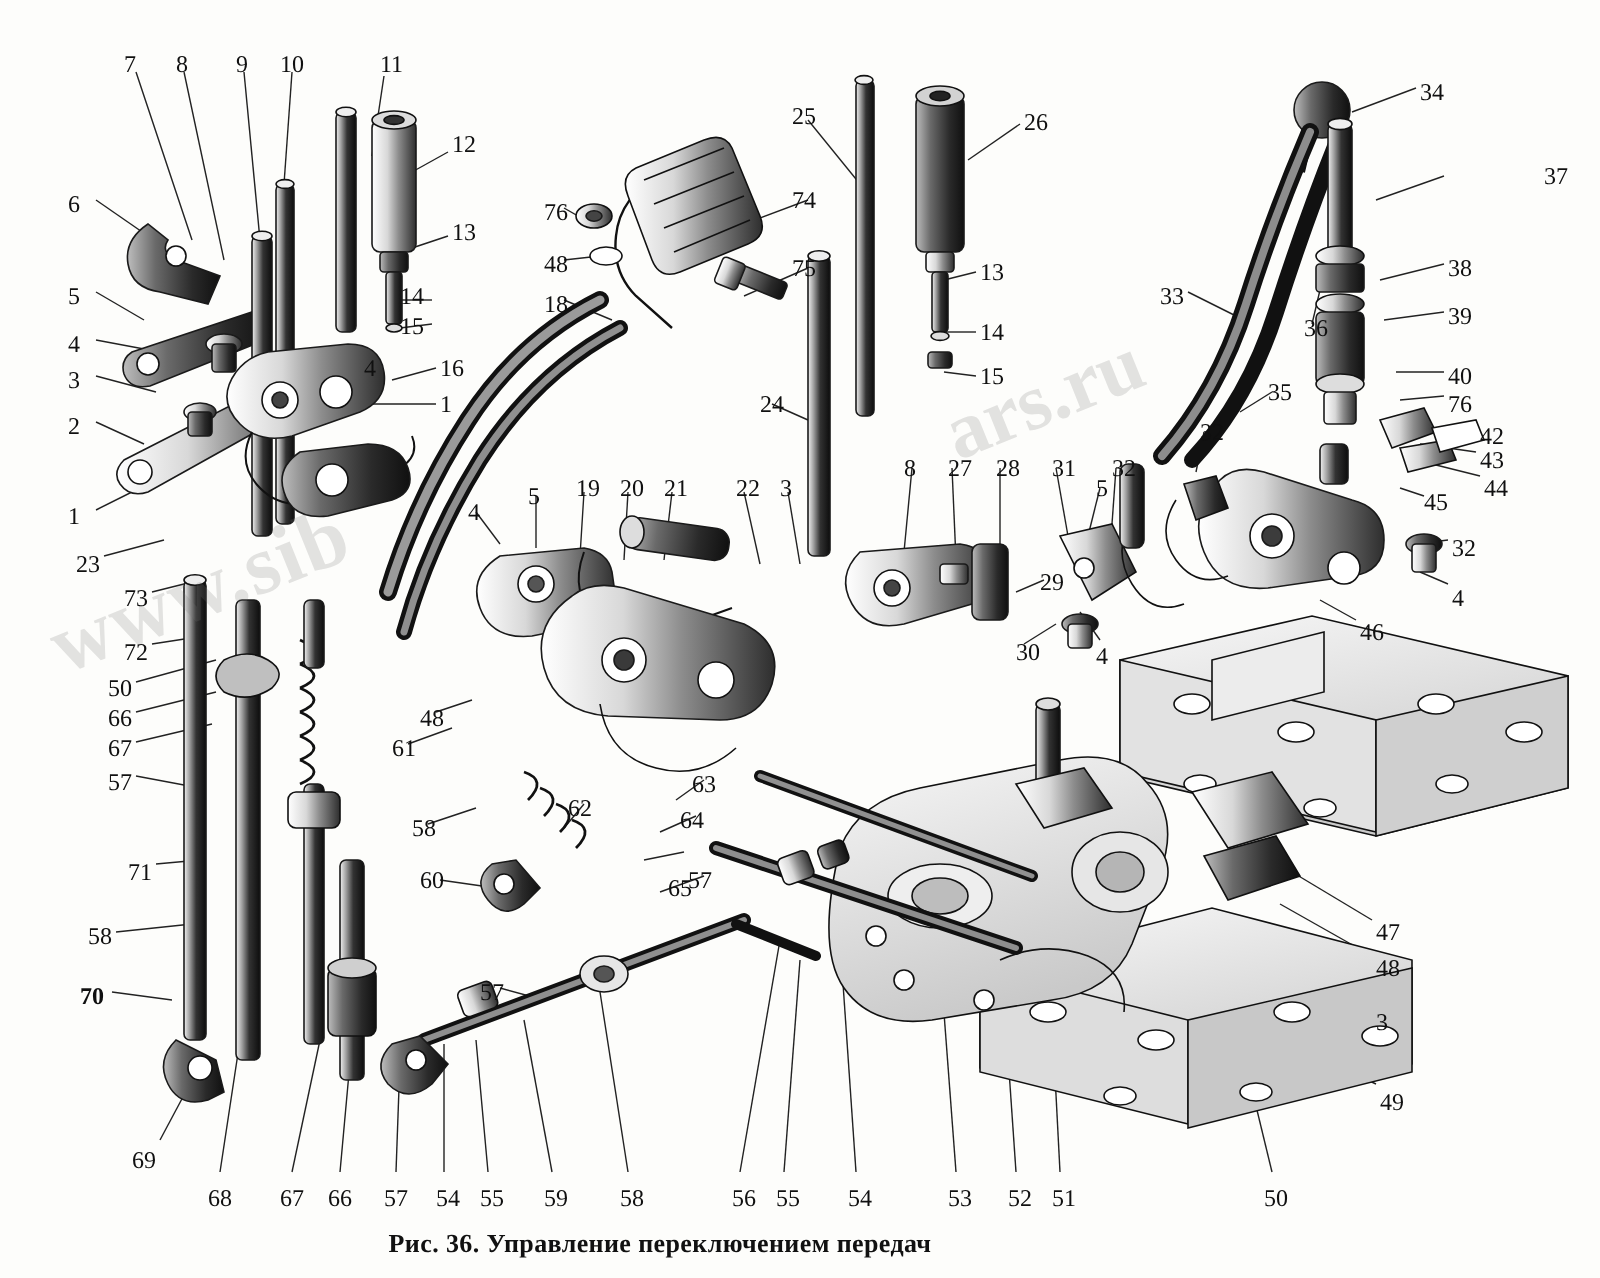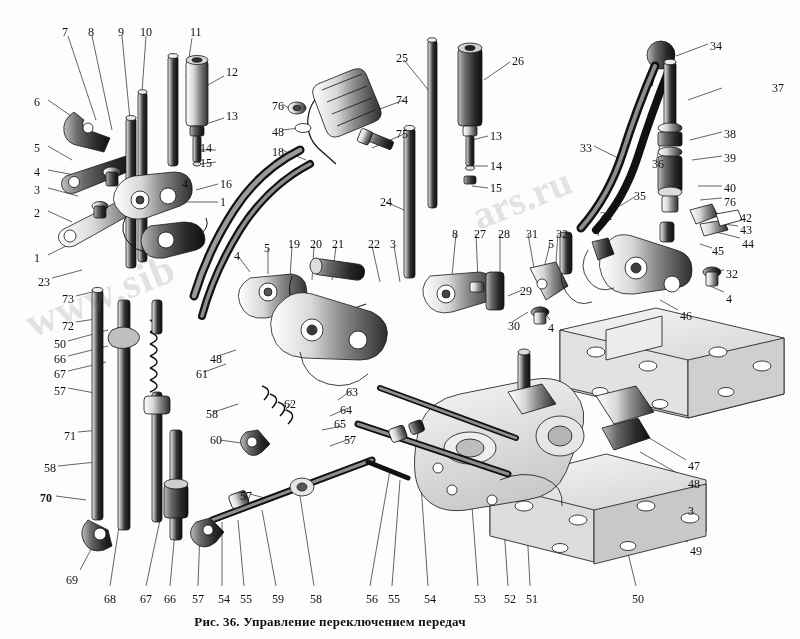--- a/index.html
+++ b/index.html
@@ -538,21 +538,21 @@
         <div class="leader-num" style="left: 310px; top: 238px;">20</div>
         <div class="leader-num" style="left: 332px; top: 238px;">21</div>
         <div class="leader-num" style="left: 368px; top: 238px;">22</div>
         <div class="leader-num" style="left: 390px; top: 238px;">3</div>
         <div class="leader-num" style="left: 210px; top: 353px;">48</div>
         <div class="leader-num" style="left: 196px; top: 368px;">61</div>
         <div class="leader-num" style="left: 206px; top: 408px;">58</div>
         <div class="leader-num" style="left: 284px; top: 398px;">62</div>
         <div class="leader-num" style="left: 346px; top: 386px;">63</div>
         <div class="leader-num" style="left: 340px; top: 404px;">64</div>
-        <div class="leader-num" style="left: 334px; top: 418px; text-align: center;">65</div>
+        <div class="leader-num" style="left: 334px; top: 438px; text-align: center;">65</div>
         <div class="leader-num" style="left: 344px; top: 434px;">57</div>
         <div class="leader-num" style="left: 210px; top: 434px;">60</div>
         <div class="leader-num" style="left: 240px; top: 490px;">57</div>
       </div>
   </div>
 
   <div class="caption">
     <span class="cap-num">Рис. 36.</span>
     <span>Управление переключением передач</span>
   </div>

